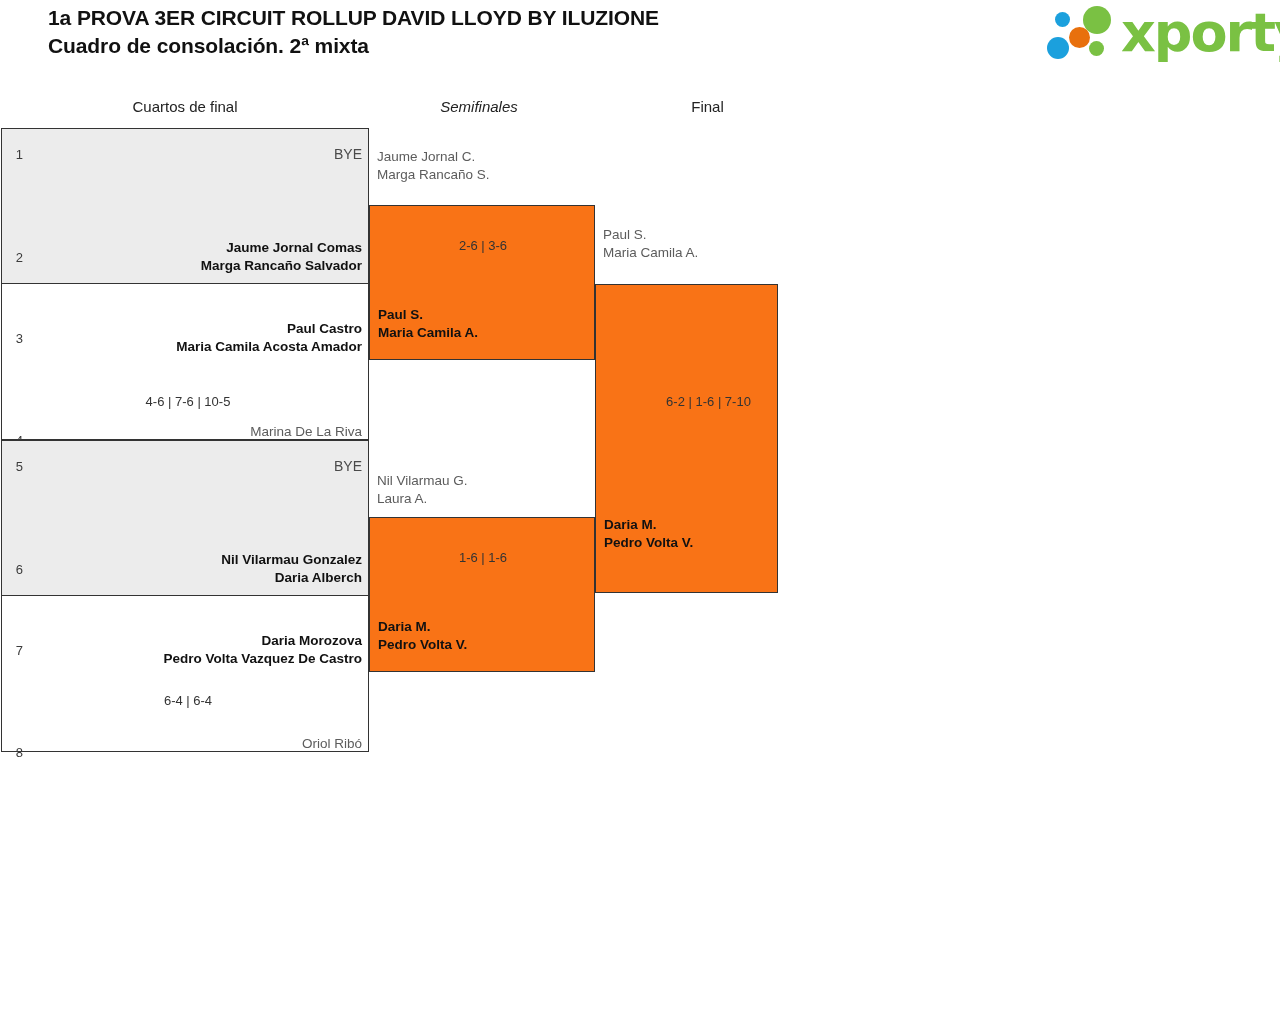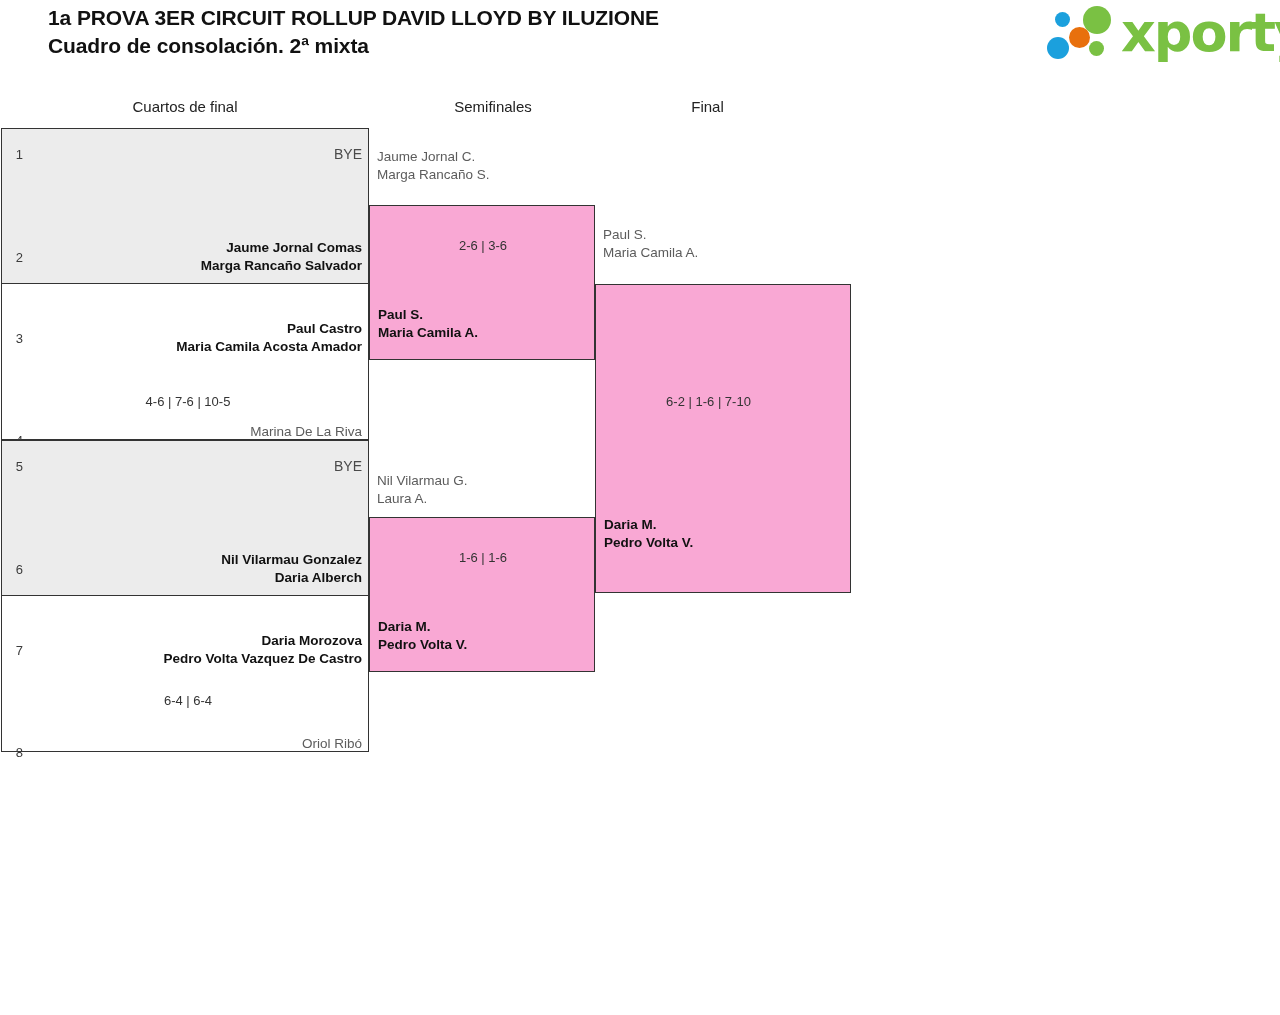--- a/index.html
+++ b/index.html
@@ -31,21 +31,21 @@
     font-family:"DejaVu Sans", sans-serif;
   }
 
   
   .round-header{
     position:absolute;top:96px;
     font-size:15px;line-height:21px;color:#222222;
     text-align:center;
   }
   #rh-0{left:0px;width:370px;}
-  #rh-1{left:380px;width:226px;}
+  #rh-1{left:366px;width:226px;font-style:italic;}
   #rh-2{left:595px;width:225px;}
 
   
   #bracket{position:absolute;left:0px;top:128px;width:860px;height:640px;}
 
   .slot-box{
     position:absolute;
     border:1px solid #333333;
     box-sizing:border-box;
     background:#ffffff;
@@ -70,21 +70,21 @@
     position:absolute;
     font-size:13px;color:#333333;
     text-align:center;line-height:16px;
   }
 
   
   .match-box{
     position:absolute;
     border:1px solid #333333;
     box-sizing:border-box;
-    background:#f9a8d4;
+    background:#f97316;
   }
   .mb-names{
     position:absolute;left:8px;
     font-size:13.5px;line-height:18px;
   }
 </style>
 </head>
 <body>
 
 <div id="header">
@@ -200,21 +200,21 @@
       <div class="n winner">Daria M.</div>
       <div class="n winner">Pedro Volta V.</div>
     </div>
   </div>
 
   <div class="mb-names" style="left:603px;top:98px;">
     <div class="n loser">Paul S.</div>
     <div class="n loser">Maria Camila A.</div>
   </div>
 
-  <div class="match-box" style="left:595px;top:156px;width:256px;height:309px;">
+  <div class="match-box" style="left:595px;top:156px;width:183px;height:309px;">
     <div class="score" style="left:0px;top:109px;width:225px;">6-2 | 1-6 | 7-10</div>
     <div class="mb-names" style="top:231px;">
       <div class="n winner">Daria M.</div>
       <div class="n winner">Pedro Volta V.</div>
     </div>
   </div>
 
 </div>
 
 </body></html>

